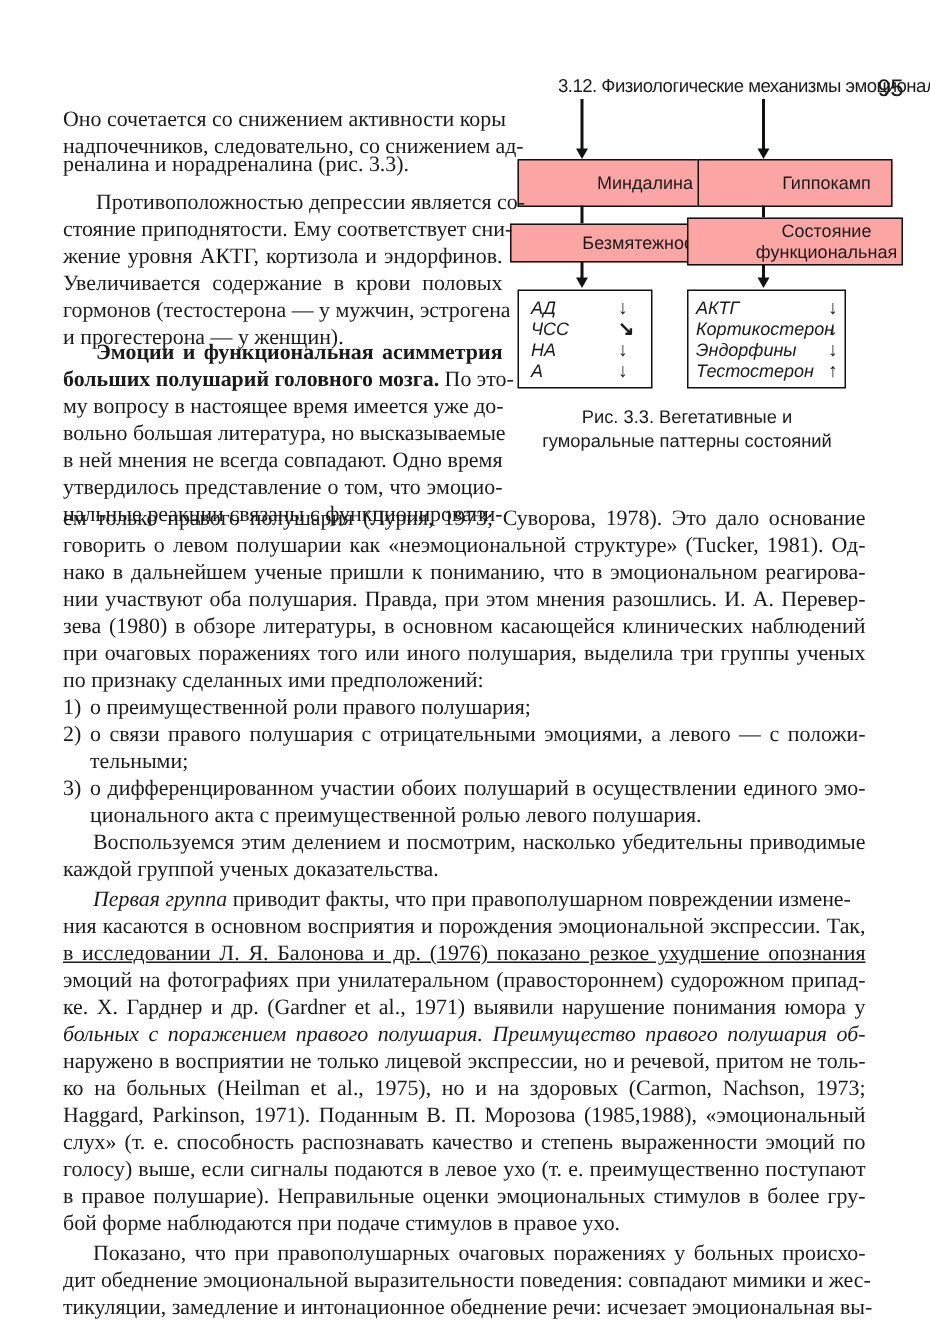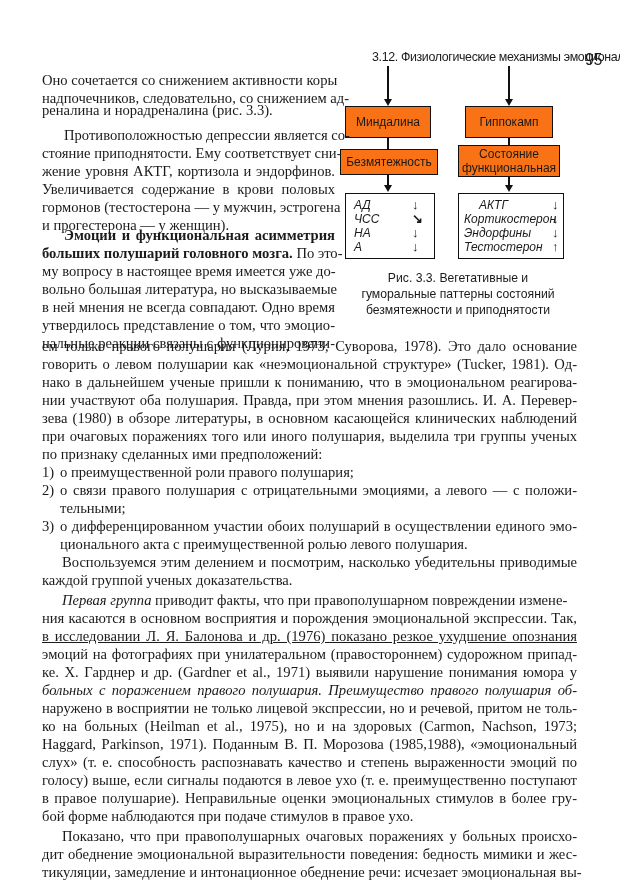--- a/index.html
+++ b/index.html
@@ -10,22 +10,22 @@
   .header .title { position:absolute; left:0; top:0; }
   .header .page { position:absolute; left:213px; top:1px; font-size:16px; }
   .line { position:absolute; white-space:nowrap; font-size:14.6px; line-height:18px; }
   .col-left { left:42px; width:293px; }
   .full { left:42px; width:535px; }
   .j { text-align:justify; text-align-last:justify; }
   .nj { text-align:left; }
   .b { font-weight:bold; }
   .i { font-style:italic; }
   .figure { position:absolute; left:340px; top:60px; width:230px; height:260px; font-family:"Liberation Sans", sans-serif; }
-  .box { position:absolute; border:1.6px solid #111; background:#f97316; font-size:12px; text-align:center;
-         display:flex; align-items:center; justify-content:center; line-height:14px; }
+  .box { position:absolute; border:1.6px solid #111; background:#fca5a5; font-size:12px; text-align:center;
+         display:flex; align-items:center; justify-content:center; line-height:14px;padding-left:42px; }
   .vline { position:absolute; width:1.6px; background:#111; }
   .arrowhead { position:absolute; width:0; height:0; border-left:4px solid transparent; border-right:4px solid transparent;
                border-top:7px solid #111; }
   .listbox { position:absolute; border:1.6px solid #111; background:#fff; font-size:12px; }
   .listbox .row { position:absolute; left:8px; white-space:nowrap; line-height:14px;font-style:italic; }
   .listbox .arr { position:absolute; font-size:13px; line-height:14px; font-weight:bold; }
   .caption { position:absolute; left:350px; top:270px; width:216px; font-family:"Liberation Sans", sans-serif;
              font-size:12.2px; line-height:16px; text-align:center; }
 </style>
 </head>
@@ -66,35 +66,34 @@
     <span>Гиппокамп</span>
   </div>
   <div class="vline" style="left:168px; top:77px; height:8px;"></div>
   <div class="box" style="left:118px; top:85px; width:100px; height:30px; flex-direction:column;">
     <span>Состояние</span>
     <span>функциональная</span>
   </div>
   <div class="vline" style="left:168px; top:116px; height:12px;"></div>
   <div class="arrowhead" style="left:165px; top:125px;"></div>
   <div class="listbox" style="left:118px; top:133px; width:104px; height:64px;">
-    <span class="row" style="top:4px; left:5px;margin-left:15px;">АКТГ</span>
+    <span class="row" style="top:4px; left:5px;">АКТГ</span>
     <span class="arr" style="top:4px; left:93px;">↓</span>
     <span class="row" style="top:18px; left:5px;">Кортикостерон</span>
     <span class="arr" style="top:18px; left:93px;">↓</span>
     <span class="row" style="top:32px; left:5px;">Эндорфины</span>
     <span class="arr" style="top:32px; left:93px;">↓</span>
     <span class="row" style="top:46px; left:5px;">Тестостерон</span>
     <span class="arr" style="top:46px; left:93px;">↑</span>
   </div>
 </div>
 
 <div class="caption">
   <div>Рис. 3.3. Вегетативные и</div>
   <div>гуморальные паттерны состояний</div>
-  <div>безмятежности и приподнятости</div>
 </div>
 
 <div class="line col-left j" style="top:71px;">Оно сочетается со снижением активности коры</div>
 <div class="line col-left j" style="top:89px;">надпочечников, следовательно, со снижением ад-</div>
 <div class="line col-left nj" style="top:101px;">реналина и норадреналина (рис. 3.3).</div>
 <div class="line col-left j" style="top:126px; left:64px; width:271px;">Противоположностью депрессии является со-</div>
 <div class="line col-left j" style="top:144px;">стояние приподнятости. Ему соответствует сни-</div>
 <div class="line col-left j" style="top:162px;">жение уровня АКТГ, кортизола и эндорфинов.</div>
 <div class="line col-left j" style="top:180px;">Увеличивается содержание в крови половых</div>
 <div class="line col-left j" style="top:198px;">гормонов (тестостерона — у мужчин, эстрогена</div>
@@ -139,14 +138,14 @@
 <div class="line full j" style="top:681px;font-style:italic;">больных с поражением правого полушария. Преимущество правого полушария об-</div>
 <div class="line full j" style="top:699px;">наружено в восприятии не только лицевой экспрессии, но и речевой, притом не толь-</div>
 <div class="line full j" style="top:717px;">ко на больных (Heilman et al., 1975), но и на здоровых (Carmon, Nachson, 1973;</div>
 <div class="line full j" style="top:735px;">Haggard, Parkinson, 1971). Поданным В. П. Морозова (1985,1988), «эмоциональный</div>
 <div class="line full j" style="top:753px;">слух» (т. е. способность распознавать качество и степень выраженности эмоций по</div>
 <div class="line full j" style="top:771px;">голосу) выше, если сигналы подаются в левое ухо (т. е. преимущественно поступают</div>
 <div class="line full j" style="top:789px;">в правое полушарие). Неправильные оценки эмоциональных стимулов в более гру-</div>
 <div class="line full nj" style="top:807px;">бой форме наблюдаются при подаче стимулов в правое ухо.</div>
 
 <div class="line j" style="top:827px; left:62px; width:515px;">Показано, что при правополушарных очаговых поражениях у больных происхо-</div>
-<div class="line full j" style="top:845px;">дит обеднение эмоциональной выразительности поведения: бедность мимики и жес-</div>
+<div class="line full j" style="top:845px;">дит обеднение эмоциональной выразительности поведения: совпадают мимики и жес-</div>
 <div class="line full j" style="top:863px;">тикуляции, замедление и интонационное обеднение речи: исчезает эмоциональная вы-</div>
 
 </body></html>

